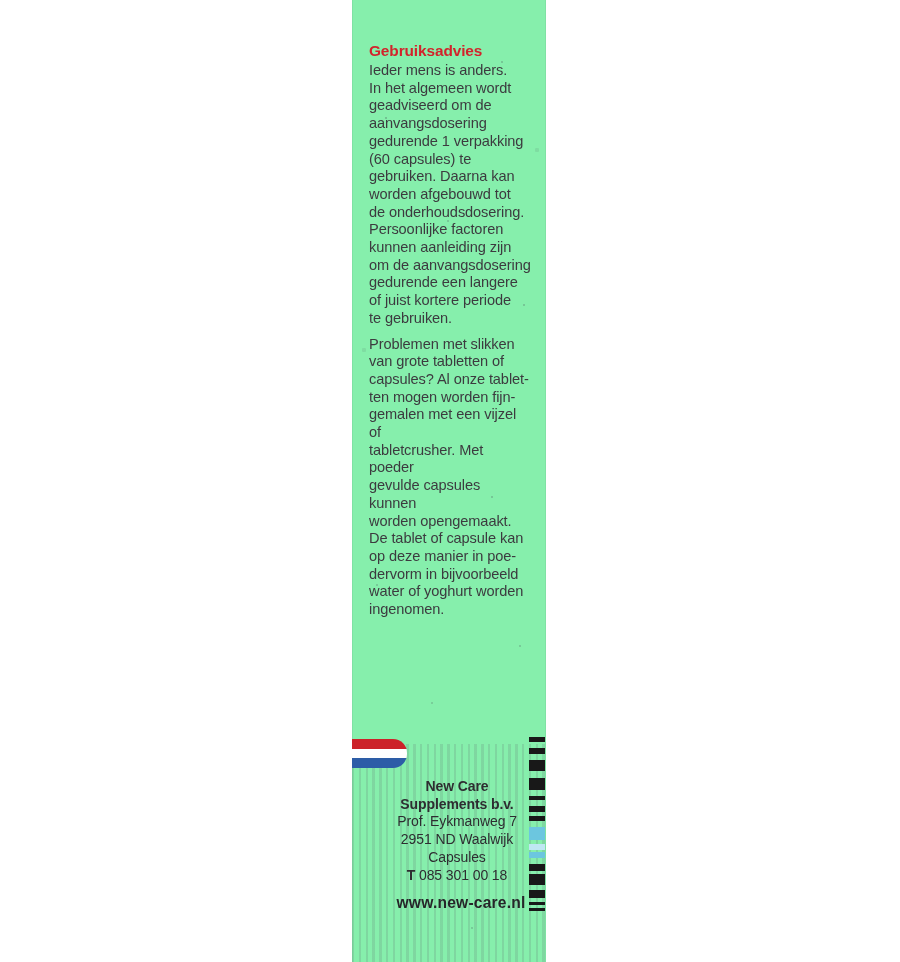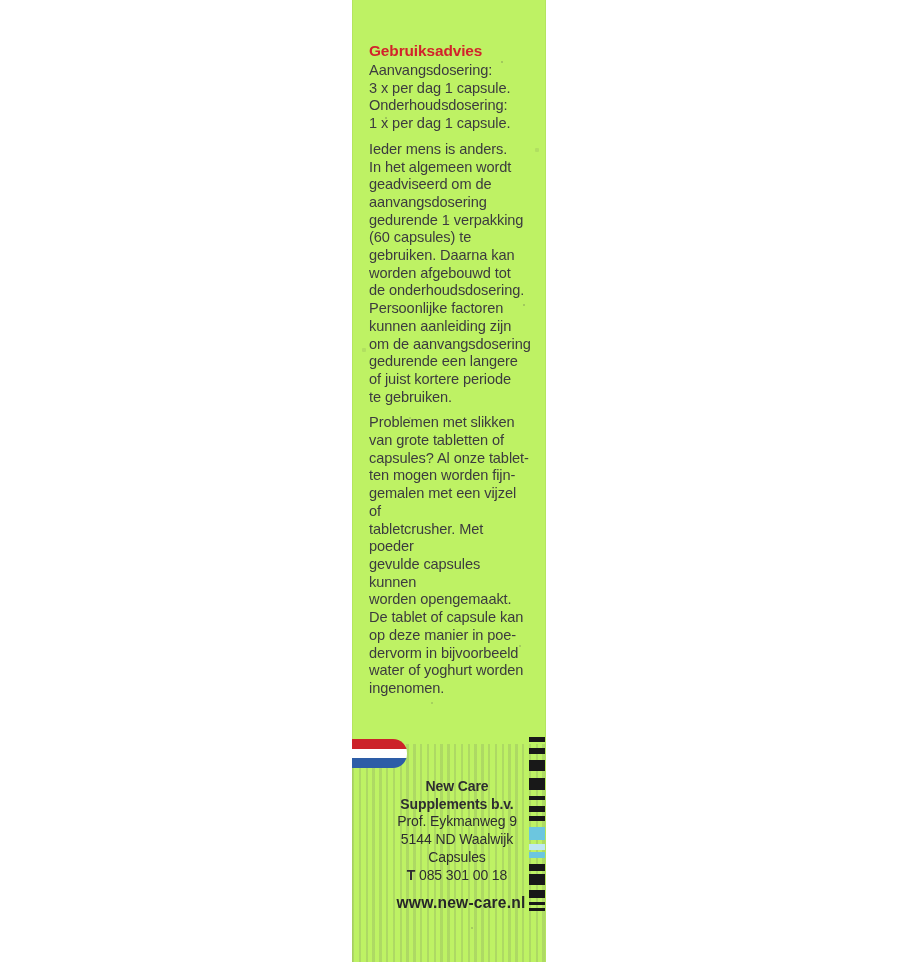--- a/index.html
+++ b/index.html
@@ -7,21 +7,21 @@
     width: 900px; height: 962px;
     background: #ffffff;
     font-family: "Liberation Sans", "DejaVu Sans", sans-serif;
     overflow: hidden;
   }
   
   .sheet {
     position: relative;
     width: 194px; height: 962px;
     margin-left: 352px;
-    background: #bef264;
+    background: #86efac;
     box-shadow: inset 1px 0 0 rgba(0,0,0,0.05), inset -1px 0 0 rgba(0,0,0,0.05);
   }
   
   .sheet::before {
     content: "";
     position: absolute; inset: 0;
     pointer-events: none;
     background-image:
       radial-gradient(circle 1px at 34px 118px, rgba(60,60,70,.25) 0 1px, transparent 1.5px),
       radial-gradient(circle 1px at 150px 62px,  rgba(60,60,70,.22) 0 1px, transparent 1.5px),
@@ -86,24 +86,20 @@
 </style>
 </head>
 <body>
 
 <div class="sheet">
 
   <div class="pinstripes"></div>
 
   <div class="content">
     <div class="heading">Gebruiksadvies</div>
-    <p class="para">Aanvangsdosering:
-3 x per dag 1 capsule.
-Onderhoudsdosering:
-1 x per dag 1 capsule.</p>
     <p class="para">Ieder mens is anders.
 In het algemeen wordt
 geadviseerd om de
 aanvangsdosering
 gedurende 1 verpakking
 (60 capsules) te
 gebruiken. Daarna kan
 worden afgebouwd tot
 de onderhoudsdosering.
 Persoonlijke factoren
@@ -129,22 +125,22 @@
 
   <div class="flag">
     <div class="flag-band" style="background: rgb(204, 34, 41);"></div>
     <div class="flag-band" style="background: rgb(255, 255, 255);"></div>
     <div class="flag-band" style="background: rgb(45, 93, 167);"></div>
   </div>
 
   <div class="company">
     <div class="bold">New Care</div>
     <div class="bold">Supplements b.v.</div>
-    <div>Prof. Eykmanweg 9</div>
-    <div>5144 ND Waalwijk</div>
+    <div>Prof. Eykmanweg 7</div>
+    <div>2951 ND Waalwijk</div>
     <div>Capsules</div>
     <div><span class="bold">T</span> <span>085 301 00 18</span></div>
     <div class="website">www.new-care.nl</div>
   </div>
 
   <div class="barcode">
       <div style="height: 5px; margin-bottom: 6px; background: rgb(24, 24, 24);"></div>
       <div style="height: 6px; margin-bottom: 6px; background: rgb(24, 24, 24);"></div>
       <div style="height: 11px; margin-bottom: 7px; background: rgb(24, 24, 24);"></div>
       <div style="height: 12px; margin-bottom: 6px; background: rgb(24, 24, 24);"></div>

